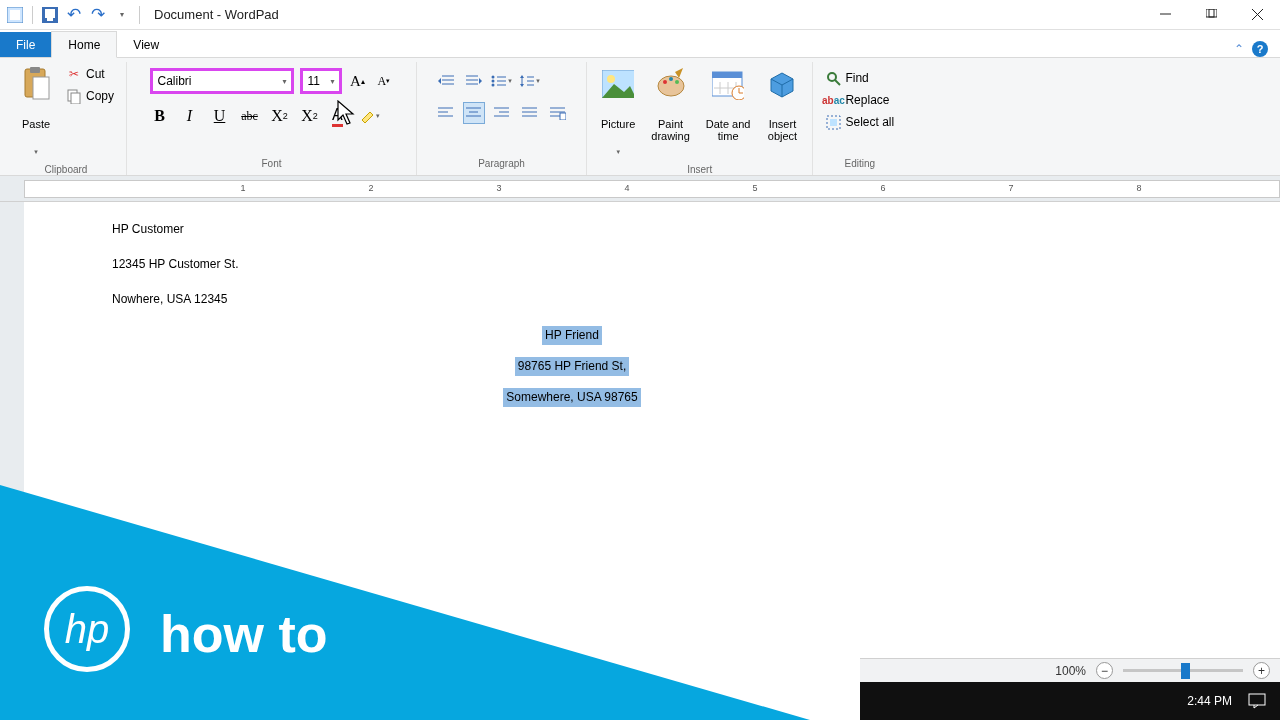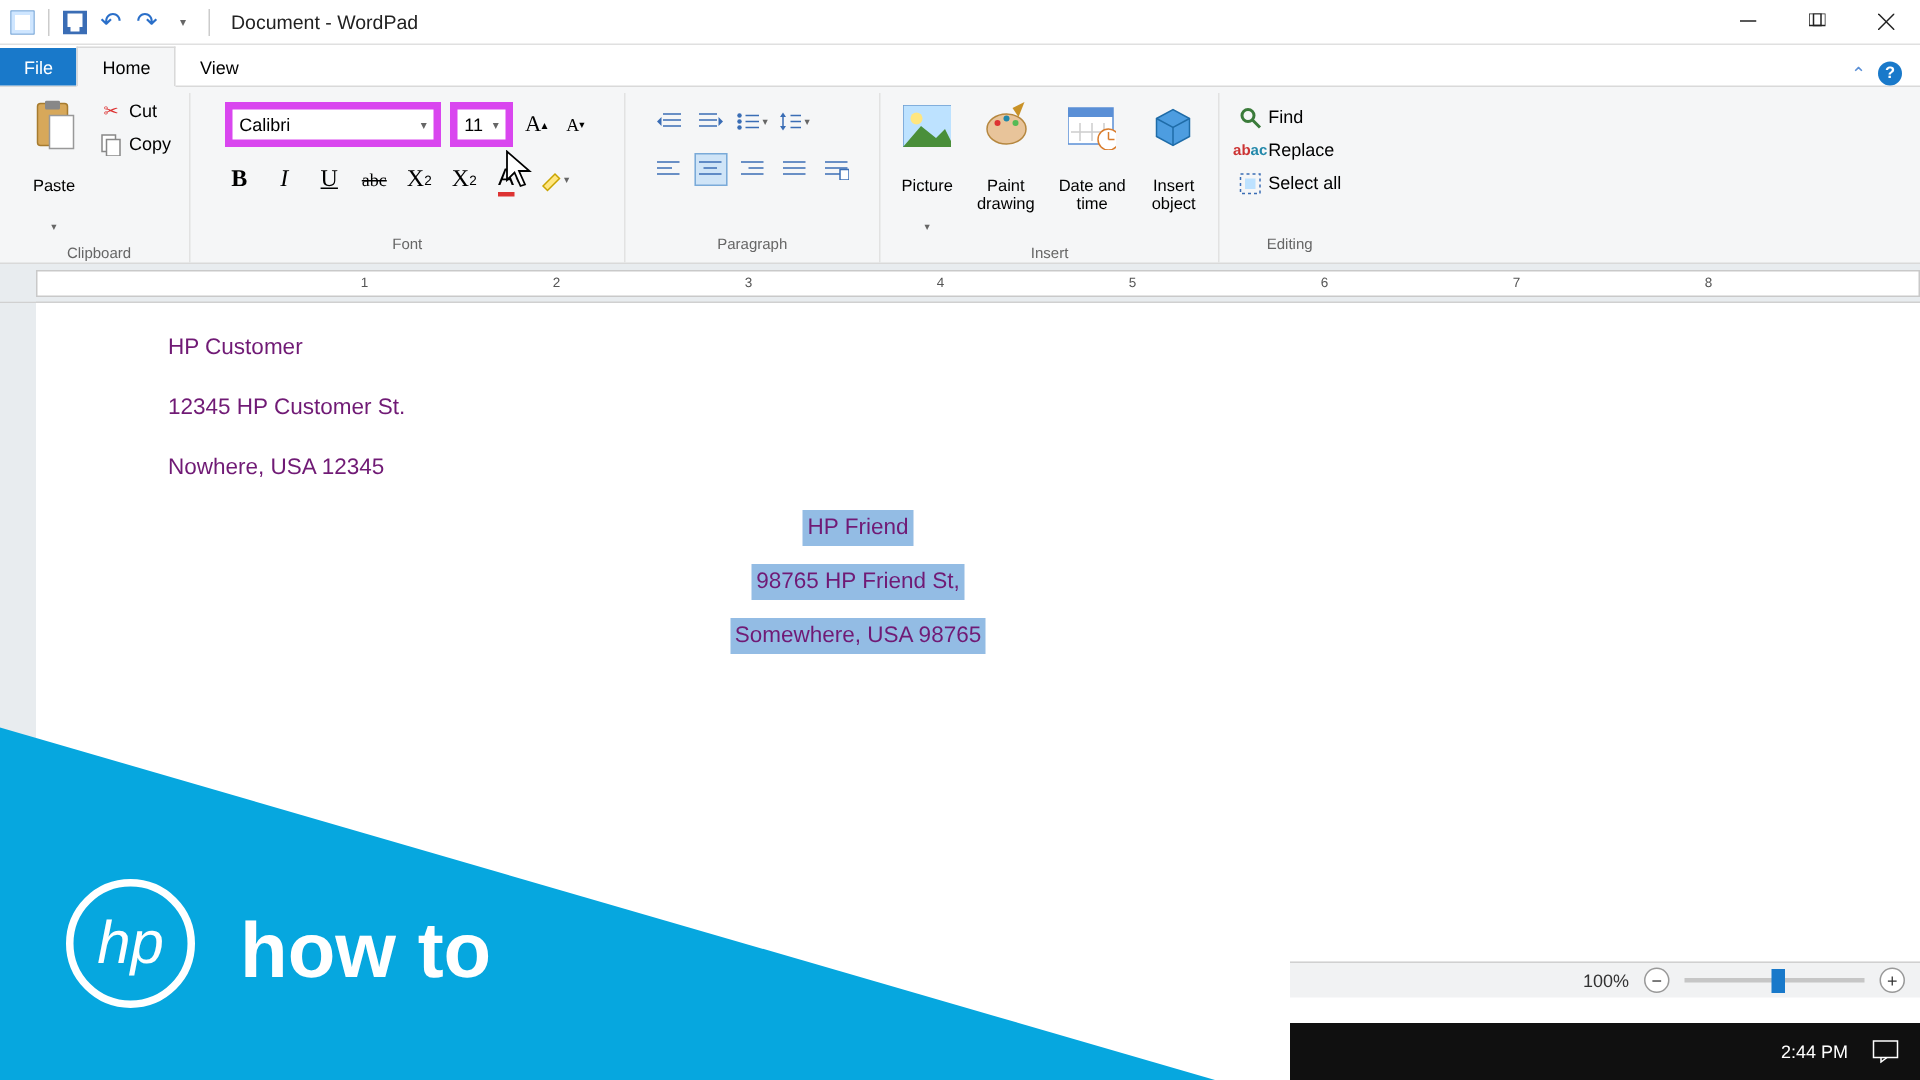--- a/index.html
+++ b/index.html
@@ -22,47 +22,47 @@
 .group { display:flex; flex-direction:column; align-items:center; border-right:1px solid #e2e2e2; padding:2px 8px; }
 .group:last-child{border:none;}
 .group-body { flex:1; display:flex; align-items:flex-start; gap:4px; }
 .group-label { font-size:10px; color:#666; padding:4px 0; }
 .vbtn { display:flex; flex-direction:column; align-items:center; gap:18px; padding:4px 6px; cursor:pointer; font-size:11px; text-align:center; line-height:1.1; }
 .vbtn .ico { width:32px; height:32px; display:flex; align-items:center; justify-content:center; }
 .small-stack { display:flex; flex-direction:column; gap:2px; }
 .small-btn { display:flex; align-items:center; gap:4px; padding:2px 4px; font-size:12px; cursor:pointer; }
 .small-ico{width:16px;height:16px;display:inline-flex;align-items:center;justify-content:center;}
 .font-row{display:flex;align-items:center;gap:6px;margin-bottom:8px;}
-.font-sel{border:5px solid #d946ef;background:#fff;font-size:12px;padding:3px 18px 3px 5px;display:flex;align-items:center;position:relative;cursor:pointer;}
+.font-sel{border:3px solid #d946ef;background:#fff;font-size:12px;padding:3px 18px 3px 5px;display:flex;align-items:center;position:relative;cursor:pointer;}
 .font-sel .dd{position:absolute;right:4px;font-size:8px;color:#666;}
 .font-name{width:144px;}
 .font-size{width:42px;}
 .bicons{display:flex;gap:10px;align-items:center;}
 .bico{width:20px;height:20px;display:flex;align-items:center;justify-content:center;font-family:"Times New Roman",serif;cursor:pointer;}
 .para-col{display:flex;flex-direction:column;gap:10px;}
 .para-row{display:flex;gap:6px;align-items:center;}
 .para-ico{width:22px;height:22px;display:flex;align-items:center;justify-content:center;cursor:pointer;position:relative;}
 .para-ico.active{background:#cfe4f7;border:1px solid #7aaad8;}
 .dd-tiny{font-size:7px;color:#666;margin-left:1px;}
 .ruler-area{height:26px;background:#e8ecef;border-bottom:1px solid #d0d0d0;display:flex;}
 .ruler-side{width:24px;background:#e8ecef;}
 .ruler{flex:1;background:#fff;height:18px;margin-top:4px;position:relative;font-size:9px;color:#555;border:1px solid #c9c9c9;}
 .rnum{position:absolute;top:2px;transform:translateX(-50%);}
 .doc-area{display:flex;height:calc(100% - 30px - 28px - 118px - 26px - 0px);overflow:hidden;background:#e8ecef;}
 .doc-side{width:24px;background:#e8ecef;}
-.page{background:#fff;flex:1;padding:18px 16px 0 88px;font-size:15px;color:#701a75;line-height:1.6;position:relative;}
+.page{background:#fff;flex:1;padding:18px 16px 0 88px;font-size:12px;color:#000000;line-height:1.6;position:relative;}
 .sender p{margin-bottom:16px;}
 .recip{margin-top:6px;display:flex;flex-direction:column;align-items:center;width:920px;}
 .hl{background:#93bce4;padding:0px 3px;display:inline-block;}
 .recip p{margin-bottom:12px;}
 .overlay{position:absolute;left:0;bottom:0;width:1180px;height:235px;pointer-events:none;}
 .tri{position:absolute;left:0;bottom:0;width:0;height:0;border-left:810px solid #06a7df;border-top:235px solid transparent;}
 .hp-logo{position:absolute;left:44px;bottom:48px;width:86px;height:86px;border-radius:50%;border:5px solid #fff;display:flex;align-items:center;justify-content:center;color:#fff;font-size:40px;font-style:italic;font-weight:300;font-family:Georgia,serif;}
 .hp-text{position:absolute;left:160px;bottom:56px;color:#fff;font-size:52px;font-weight:700;}
-.statusbar{position:absolute;right:0;bottom:55px;height:24px;background:#f1f2f3;border-top:1px solid #d0d0d0;display:flex;align-items:center;justify-content:flex-end;gap:10px;padding:0 10px;font-size:12px;color:#333;width:420px;}
+.statusbar{position:absolute;right:0;bottom:38px;height:24px;background:#f1f2f3;border-top:1px solid #d0d0d0;display:flex;align-items:center;justify-content:flex-end;gap:10px;padding:0 10px;font-size:12px;color:#333;width:420px;}
 .zoom-btn{width:17px;height:17px;border-radius:50%;border:1px solid #999;display:flex;align-items:center;justify-content:center;font-size:12px;line-height:1;cursor:pointer;background:#fff;}
 .slider{width:120px;height:3px;background:#c6c6c6;position:relative;}
 .slider-h{position:absolute;left:58px;top:-6px;width:9px;height:16px;background:#1979ca;}
 .taskbar{position:absolute;right:0;bottom:0;height:38px;width:420px;background:#101010;color:#fff;display:flex;align-items:center;justify-content:flex-end;gap:16px;padding:0 14px;font-size:12px;}
 .cursor{position:absolute;left:337px;top:100px;pointer-events:none;}
 svg{display:block;}
 </style>
 </head>
 <body>
 

